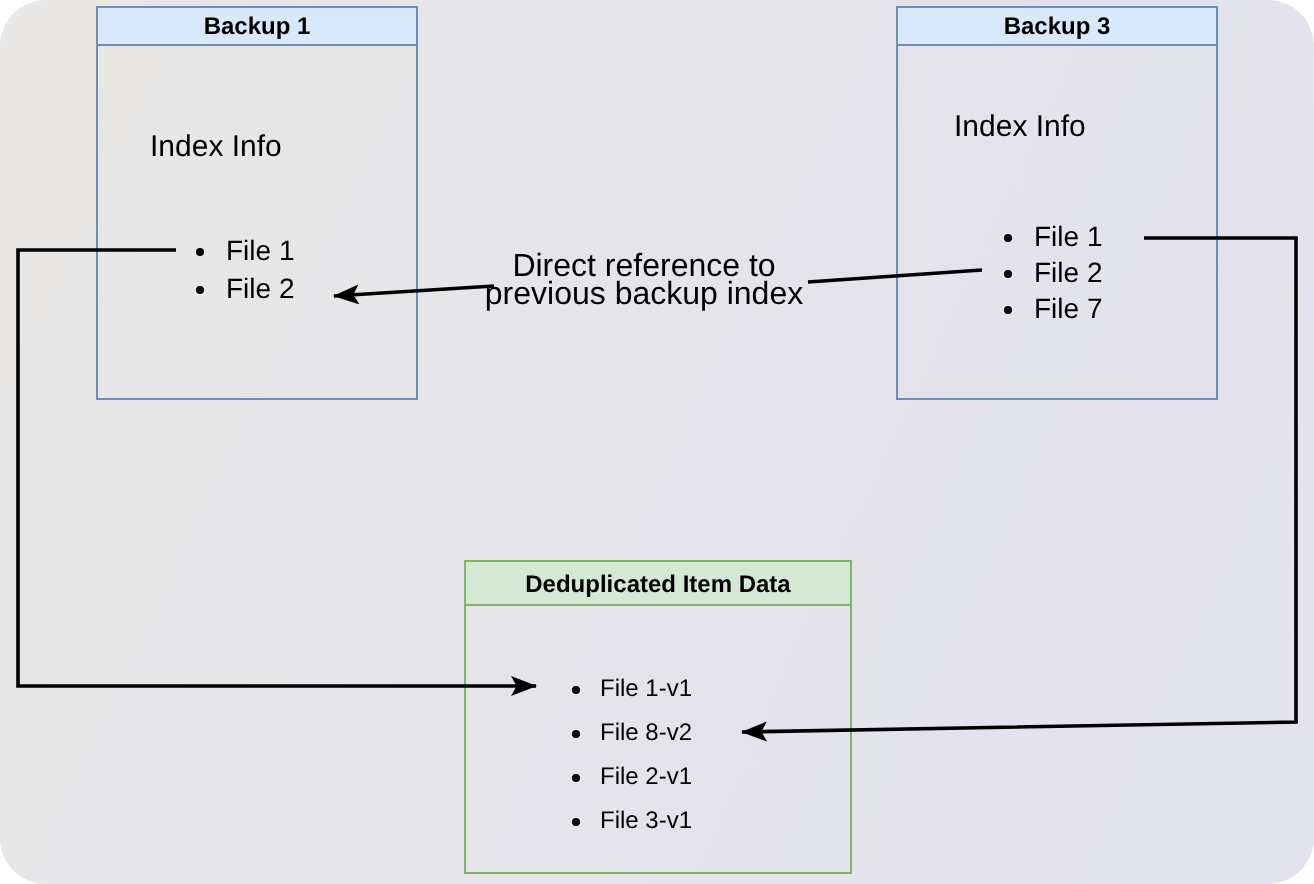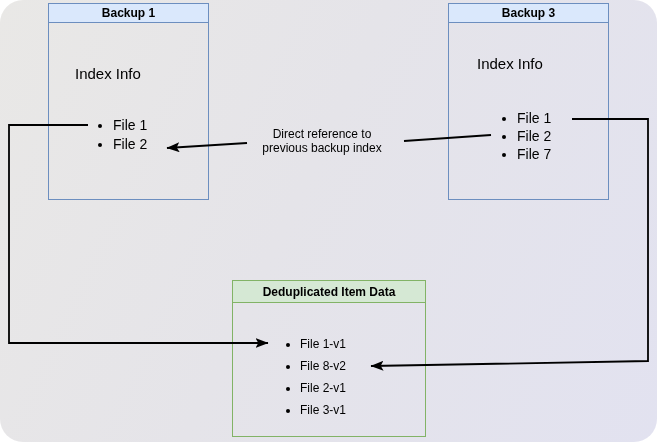--- a/index.html
+++ b/index.html
@@ -26,21 +26,21 @@
   ul.filelist{
     position:absolute;margin:0;list-style:disc;
     font-size:14px;white-space:nowrap;
   }
   ul.filelist li{padding:0;margin:0;}
   .b1 ul.filelist{left:0;top:112px;padding-left:64px;line-height:19px;}
   .b2 ul.filelist{left:0;top:105px;padding-left:68px;line-height:18px;}
   .g1 ul.filelist{left:0;top:52px;padding-left:67px;line-height:22px;font-size:12px;text-align:right;}
   .edge-label{
     position:absolute;left:242px;top:127px;width:160px;
-    text-align:center;font-size:12px;line-height:14px;white-space:nowrap;
+    text-align:center;font-size:16px;line-height:14px;white-space:nowrap;
   }
   svg.connectors{position:absolute;left:0;top:0;z-index:5;pointer-events:none;}
 </style>
 </head>
 <body>
 
 <div class="canvas">
 
   <div class="shape blue b1" style="left:48px;top:3px;width:161px;height:197px;">
     <div class="titlebar">Backup 1</div>

